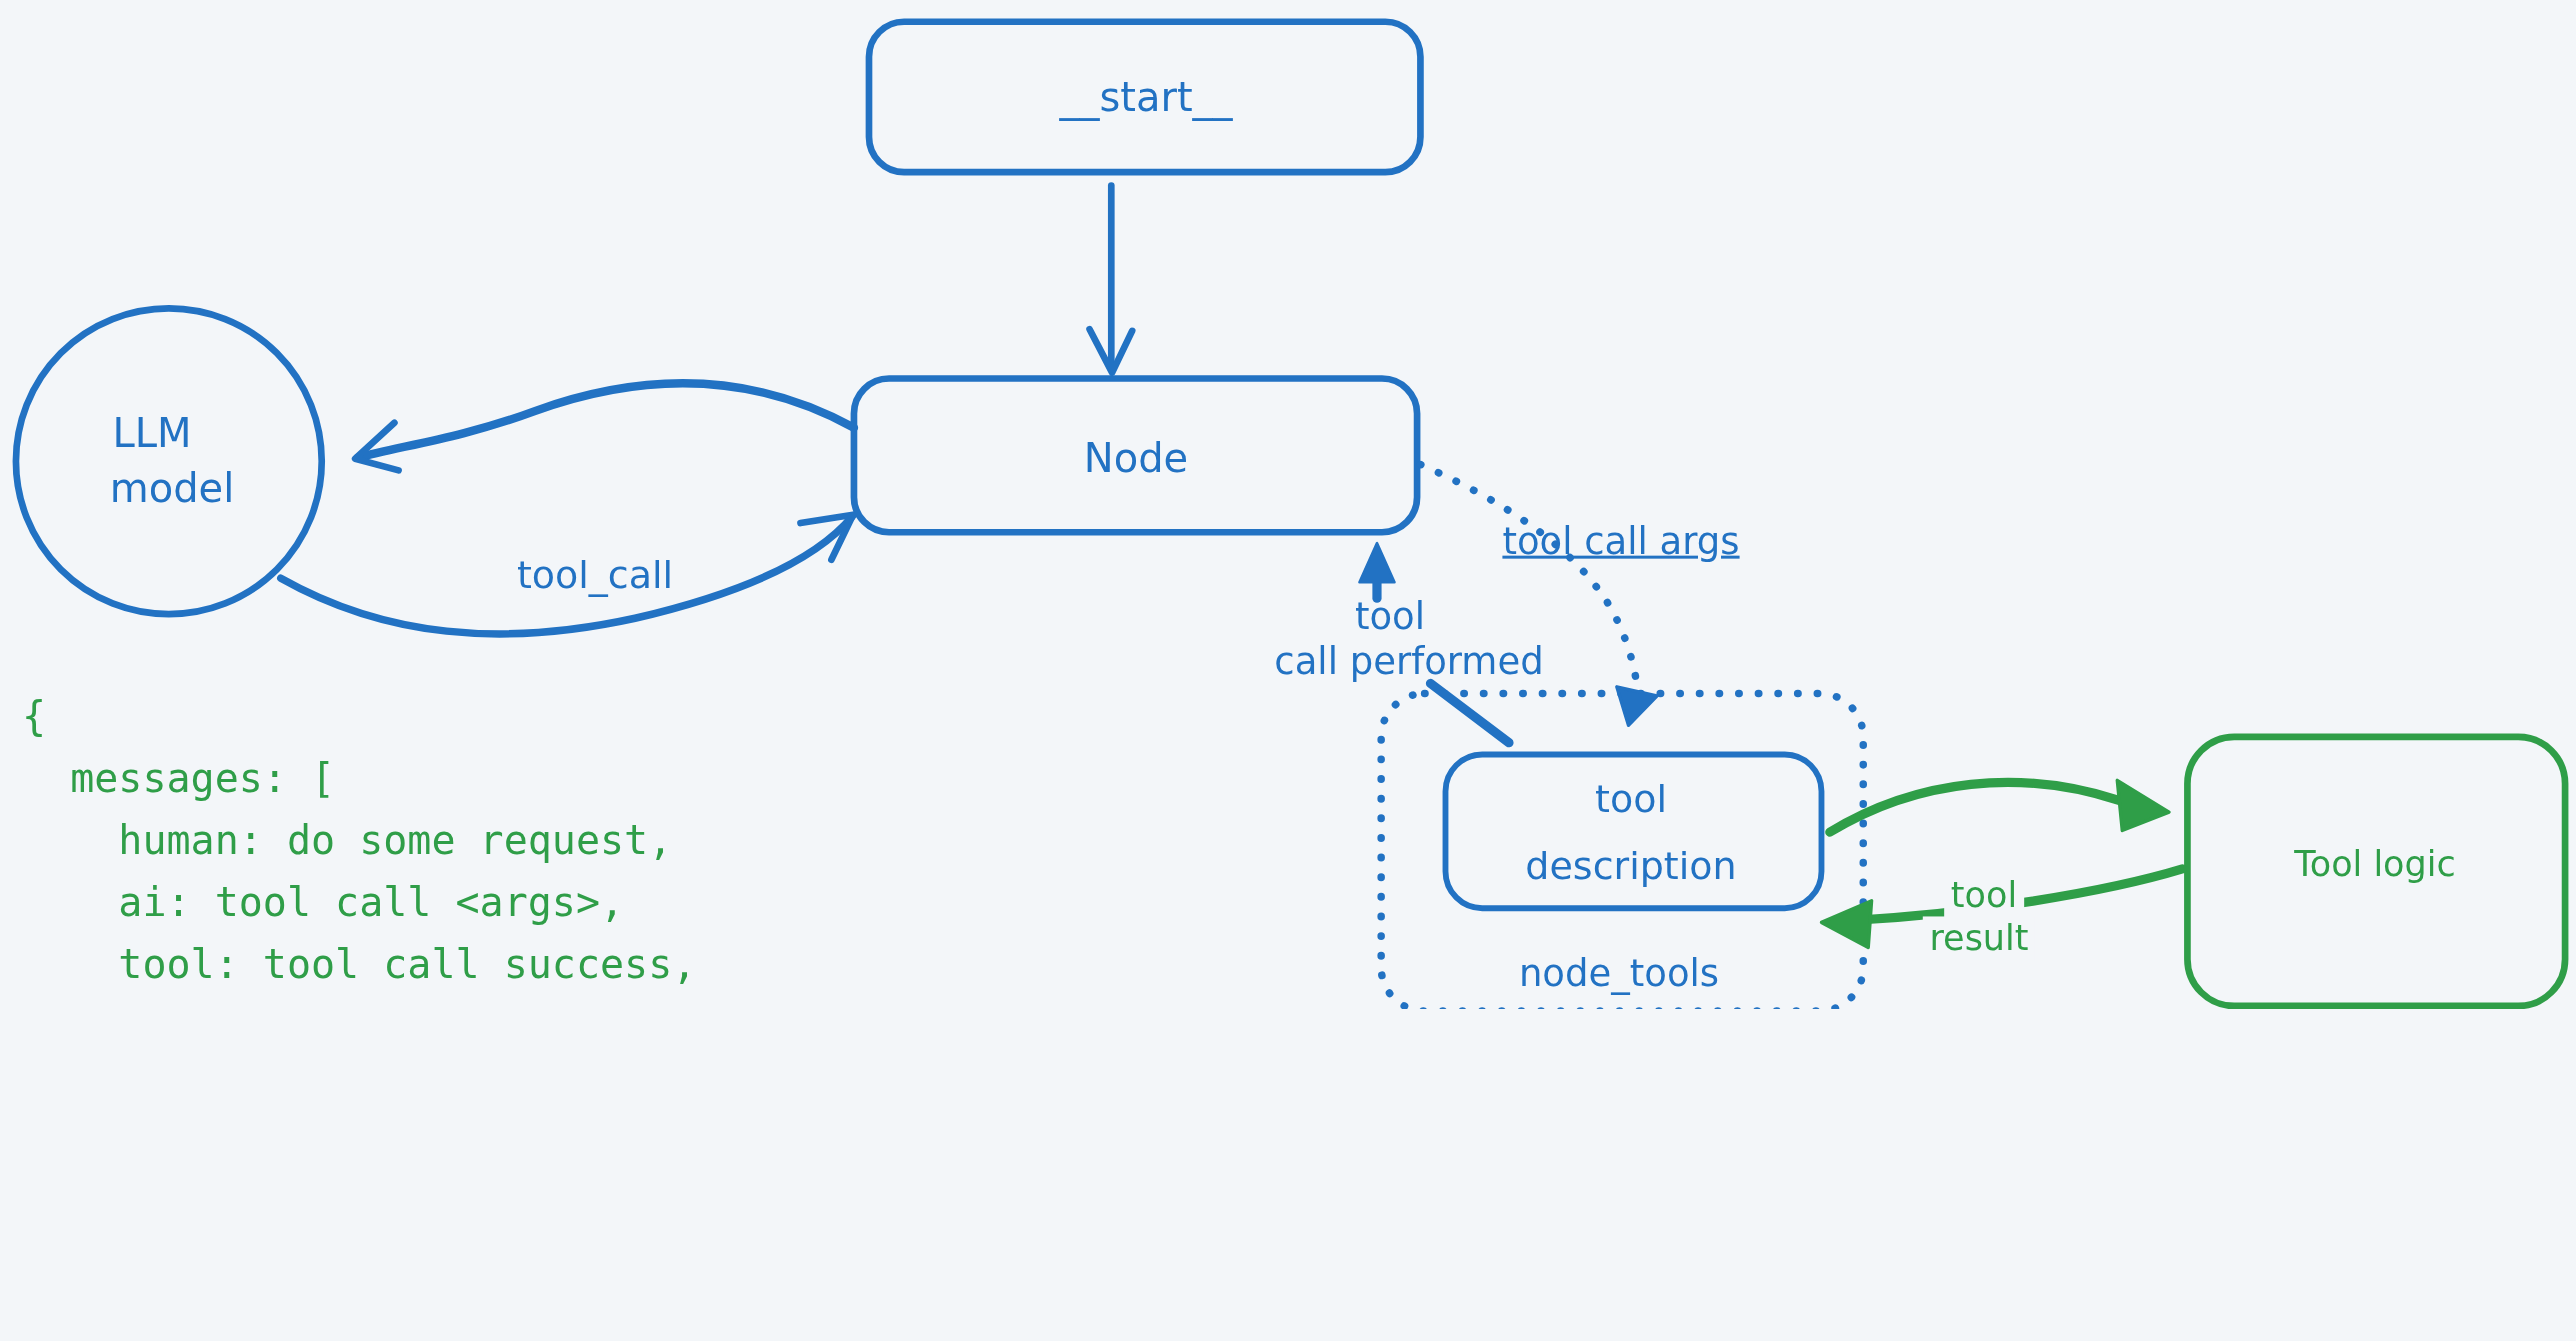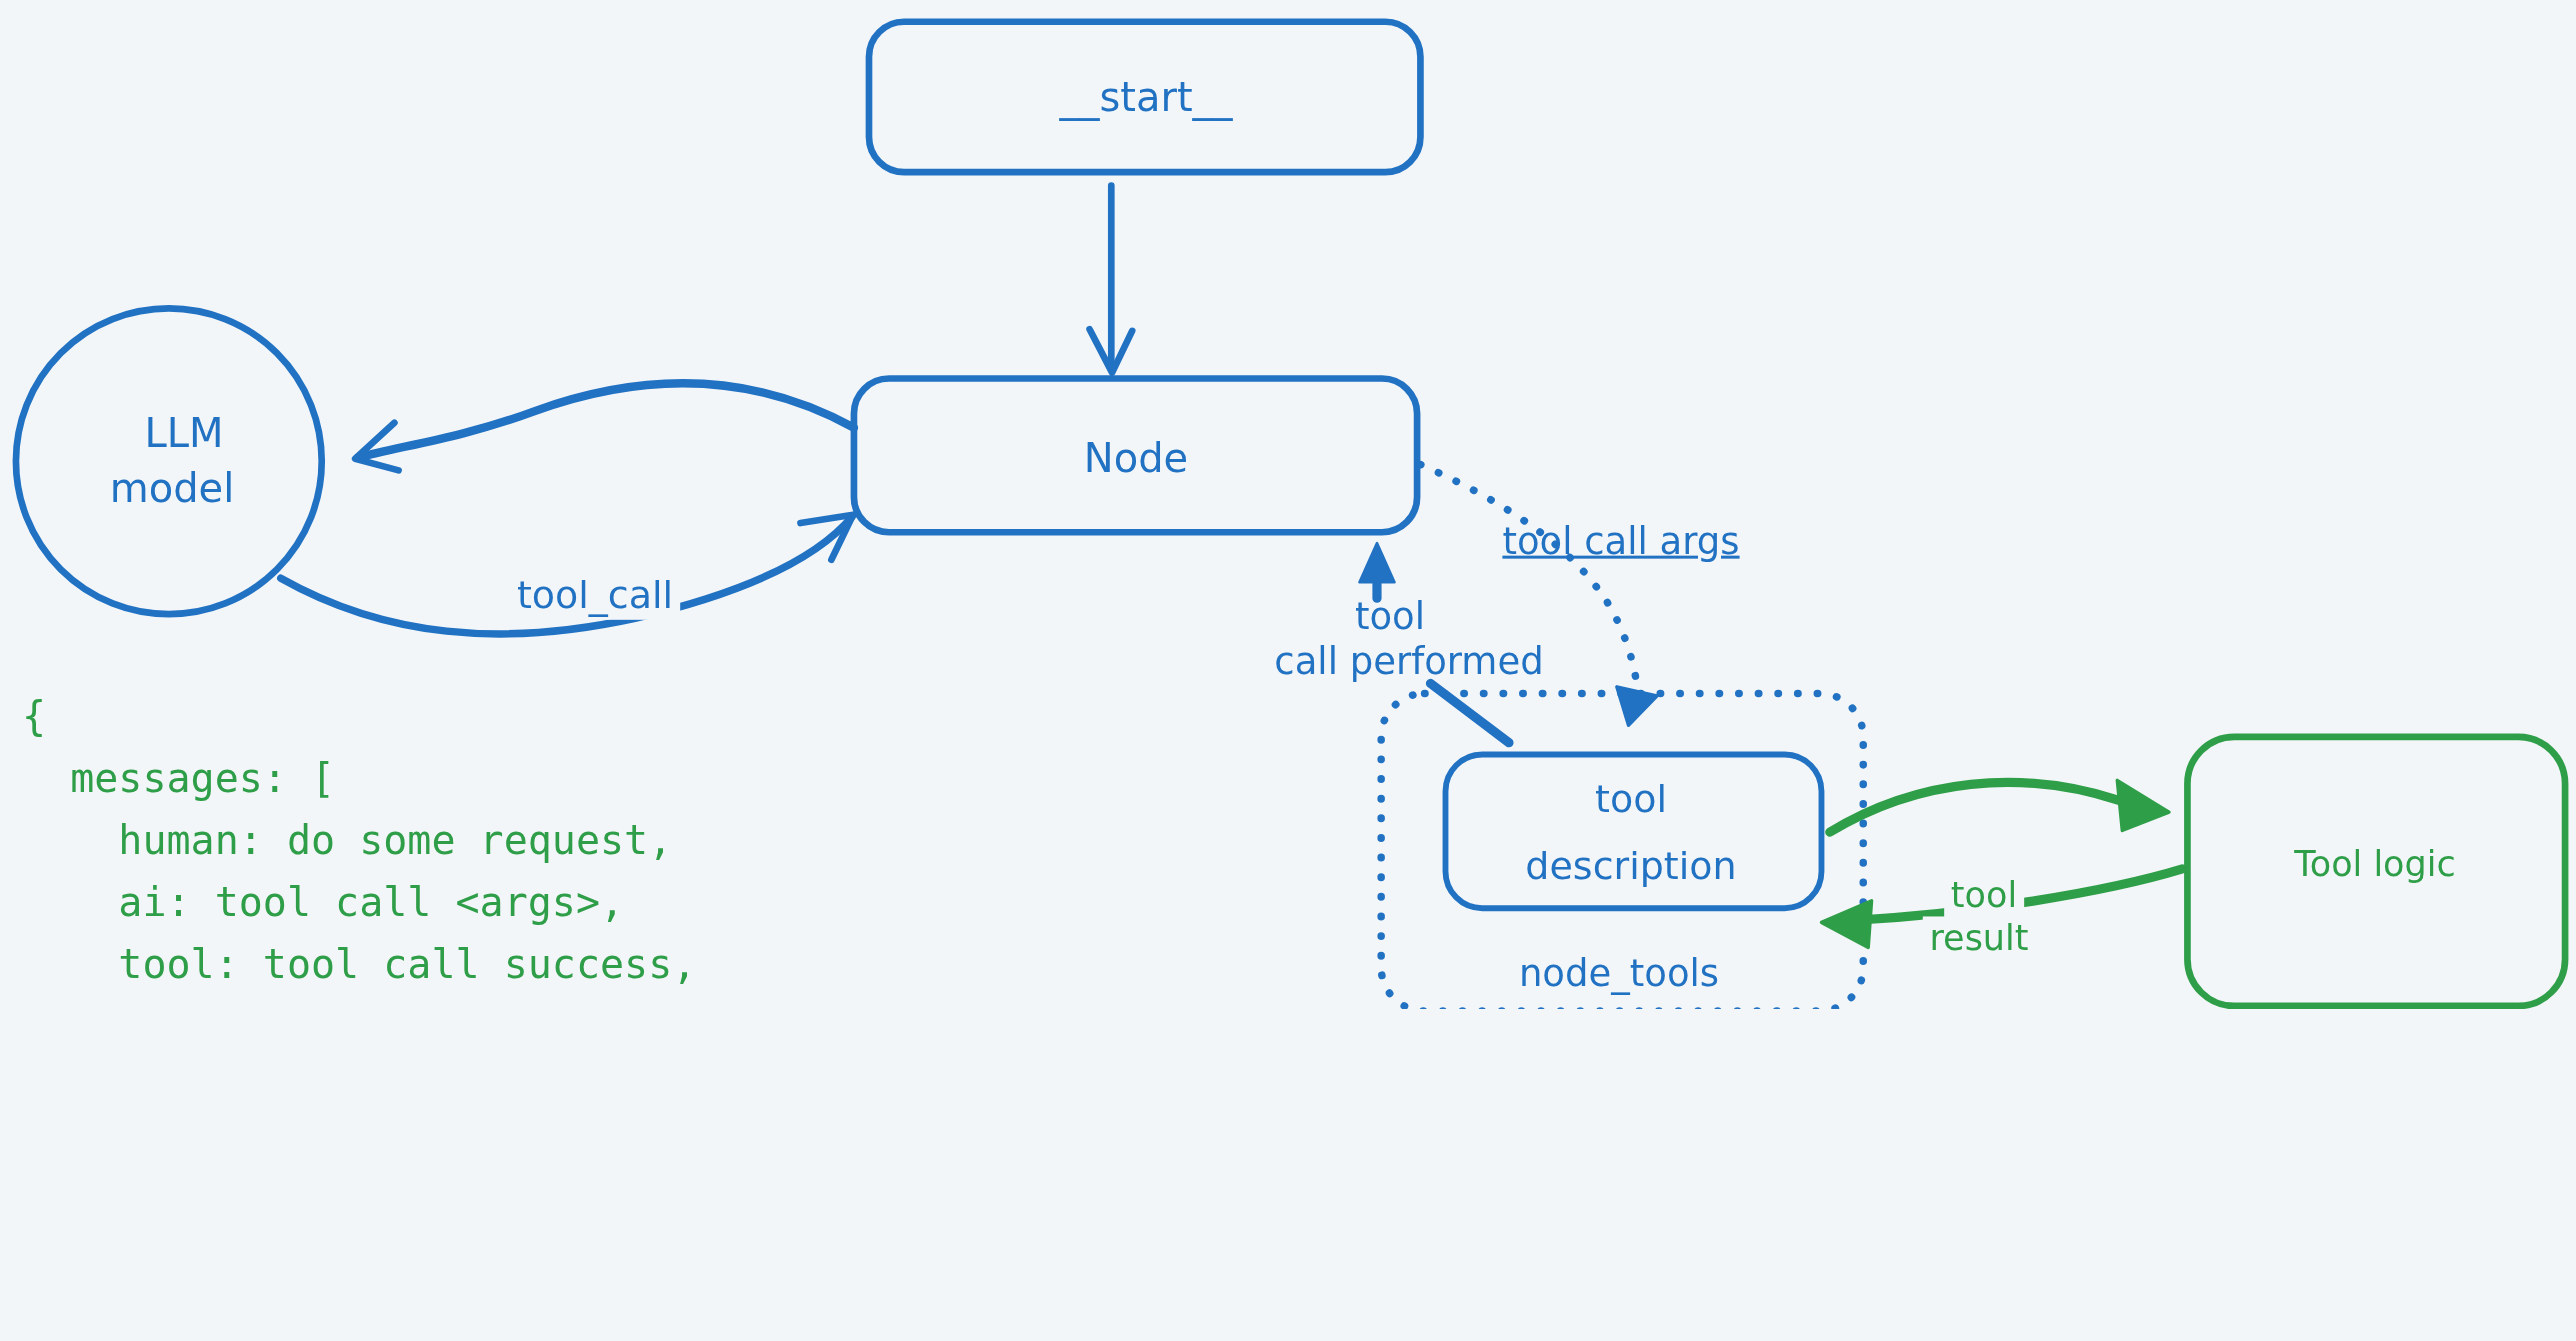--- a/index.html
+++ b/index.html
@@ -92,28 +92,28 @@
     <path class="stroke-green" d="M2190 996 C 2295 932, 2420 920, 2536 958" stroke-width="11"></path>
     <path class="fill-green" d="M2596 972 L2534 934 L2540 994 Z" stroke-width="4"></path>
 
     <path class="stroke-green" d="M2612 1040 C 2520 1068, 2360 1094, 2212 1102" stroke-width="11"></path>
     <path class="fill-green" d="M2180 1104 L2240 1078 L2236 1134 Z" stroke-width="4"></path>
   </svg>
 
   <div class="label f48" style="left:1146px;top:97px;">__start__</div>
   <div class="label f48" style="left:1136px;top:458px;text-align:center;">Node</div>
   <div class="label f48" style="left:1135px;top:1245px;font-weight:bold;">__end__</div>
-  <div class="label f48" style="left:184px;top:433px;">LLM</div>
+  <div class="label f48" style="left:152px;top:433px;">LLM</div>
   <div class="label f48" style="left:172px;top:488px;">model</div>
   <div class="label f46" style="left:1631px;top:800px;">tool</div>
   <div class="label f46" style="left:1631px;top:859px;margin-top:8px;">description</div>
   <div class="label f44" style="left:1619px;top:974px;">node_tools</div>
   <div class="label f42 green" style="left:2375px;top:864px;">Tool logic</div>
 
-  <div class="label f46 masked" style="left:595px;top:596px;">tool_call</div>
+  <div class="label f46 masked" style="left:595px;top:576px;">tool_call</div>
   <div class="label f44" style="left:1621px;top:542px;text-decoration:underline;">tool call args</div>
   <div class="label f44" style="left:1390px;top:617px;">tool</div>
   <div class="label f44" style="left:1409px;top:662px;">call performed</div>
   <div class="label f42 green masked" style="left:1984px;top:896px;">tool</div>
   <div class="label f42 green masked" style="left:1979px;top:939px;">result</div>
 
   <pre class="code">{
   messages: [
     human: do some request,
     ai: tool call &lt;args&gt;,

